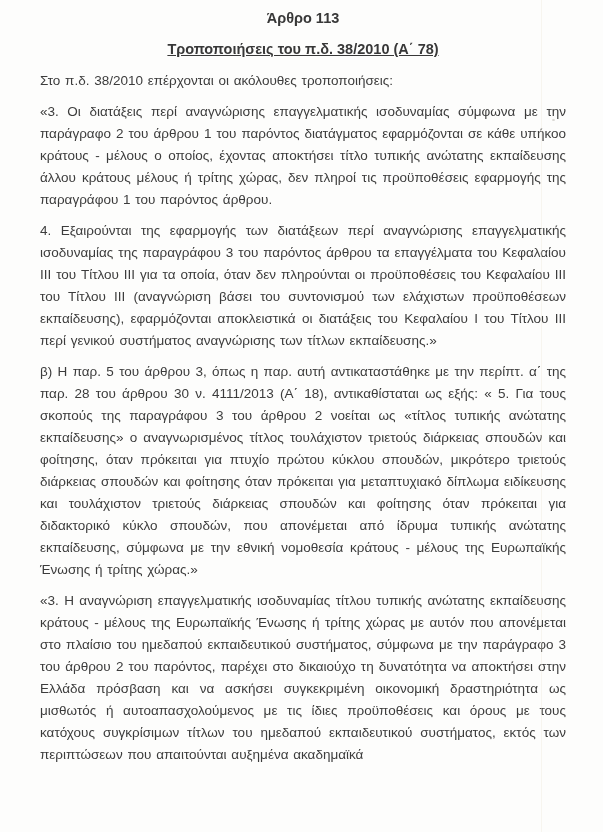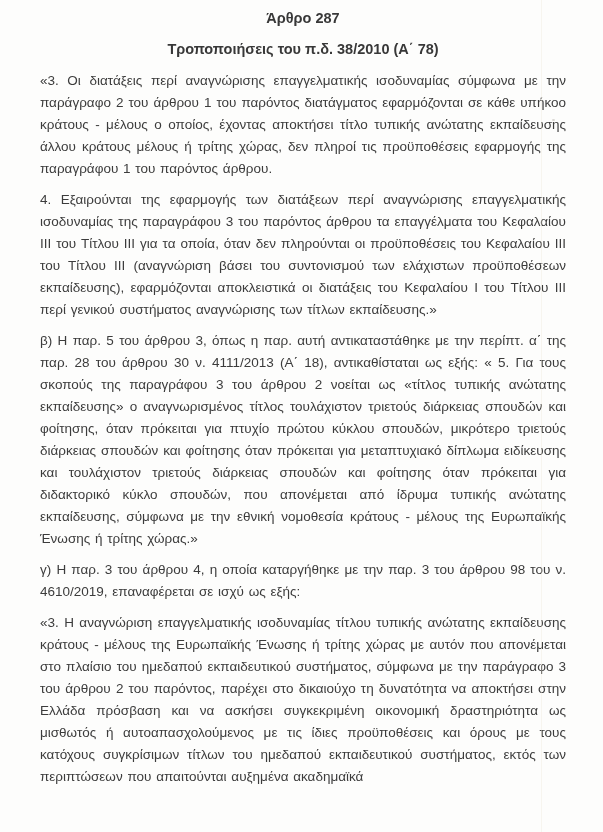--- a/index.html
+++ b/index.html
@@ -25,20 +25,21 @@
   .doc-title, .doc-subtitle {
     text-align: center;
     font-weight: bold;
     font-size: 14.5px;
     line-height: 22px;
     margin: 0 0 9px 0;
     color: #383838;
   }
   .doc-subtitle {
     margin-bottom: 10px;
+    text-decoration: underline;
   }
   .para {
     font-size: 13.5px;
     line-height: 22px;
     text-align: justify;
     margin: 0 0 9px 0;
     word-spacing: 1px;
     color: #3c3c3c;
   }
   .para.last {
@@ -62,28 +63,28 @@
     background: rgba(236, 230, 214, 0.35);
   }
 </style>
 </head>
 <body>
 
 <div class="page">
   <div class="scan-line"></div>
   <div class="scan-artifact"></div>
 
-  <h1 class="doc-title">Άρθρο 287</h1>
+  <h1 class="doc-title">Άρθρο 113</h1>
 
   <h2 class="doc-subtitle">Τροποποιήσεις του π.δ. 38/2010 (Α΄ 78)</h2>
 
+  <p class="para">Στο π.δ. 38/2010 επέρχονται οι ακόλουθες τροποποιήσεις:</p>
 
 
   <p class="para">«3. Οι διατάξεις περί αναγνώρισης επαγγελματικής ισοδυναμίας σύμφωνα με την παράγραφο 2 του άρθρου 1 του παρόντος διατάγματος εφαρμόζονται σε κάθε υπήκοο κράτους - μέλους ο οποίος, έχοντας αποκτήσει τίτλο τυπικής ανώτατης εκπαίδευσης άλλου κράτους μέλους ή τρίτης χώρας, δεν πληροί τις προϋποθέσεις εφαρμογής της παραγράφου 1 του παρόντος άρθρου.</p>
 
   <p class="para">4. Εξαιρούνται της εφαρμογής των διατάξεων περί αναγνώρισης επαγγελματικής ισοδυναμίας της παραγράφου 3 του παρόντος άρθρου τα επαγγέλματα του Κεφαλαίου III του Τίτλου III για τα οποία, όταν δεν πληρούνται οι προϋποθέσεις του Κεφαλαίου III του Τίτλου III (αναγνώριση βάσει του συντονισμού των ελάχιστων προϋποθέσεων εκπαίδευσης), εφαρμόζονται αποκλειστικά οι διατάξεις του Κεφαλαίου I του Τίτλου III περί γενικού συστήματος αναγνώρισης των τίτλων εκπαίδευσης.»</p>
 
   <p class="para">β) Η παρ. 5 του άρθρου 3, όπως η παρ. αυτή αντικαταστάθηκε με την περίπτ. α΄ της παρ. 28 του άρθρου 30 ν. 4111/2013 (Α΄ 18), αντικαθίσταται ως εξής: « 5. Για τους σκοπούς της παραγράφου 3 του άρθρου 2 νοείται ως «τίτλος τυπικής ανώτατης εκπαίδευσης» ο αναγνωρισμένος τίτλος τουλάχιστον τριετούς διάρκειας σπουδών και φοίτησης, όταν πρόκειται για πτυχίο πρώτου κύκλου σπουδών, μικρότερο τριετούς διάρκειας σπουδών και φοίτησης όταν πρόκειται για μεταπτυχιακό δίπλωμα ειδίκευσης και τουλάχιστον τριετούς διάρκειας σπουδών και φοίτησης όταν πρόκειται για διδακτορικό κύκλο σπουδών, που απονέμεται από ίδρυμα τυπικής ανώτατης εκπαίδευσης, σύμφωνα με την εθνική νομοθεσία κράτους - μέλους της Ευρωπαϊκής Ένωσης ή τρίτης χώρας.»</p>
 
-  <p class="para">γ) Η παρ. 3 του άρθρου 4, η οποία καταργήθηκε με την παρ. 3 του άρθρου 98 του ν. 4610/2019, επαναφέρεται σε ισχύ ως εξής:</p>
 
   <p class="para last">«3. Η αναγνώριση επαγγελματικής ισοδυναμίας τίτλου τυπικής ανώτατης εκπαίδευσης κράτους - μέλους της Ευρωπαϊκής Ένωσης ή τρίτης χώρας με αυτόν που απονέμεται στο πλαίσιο του ημεδαπού εκπαιδευτικού συστήματος, σύμφωνα με την παράγραφο 3 του άρθρου 2 του παρόντος, παρέχει στο δικαιούχο τη δυνατότητα να αποκτήσει στην Ελλάδα πρόσβαση και να ασκήσει συγκεκριμένη οικονομική δραστηριότητα ως μισθωτός ή αυτοαπασχολούμενος με τις ίδιες προϋποθέσεις και όρους με τους κατόχους συγκρίσιμων τίτλων του ημεδαπού εκπαιδευτικού συστήματος, εκτός των περιπτώσεων που απαιτούνται αυξημένα ακαδημαϊκά</p>
 </div>
 
 </body></html>

